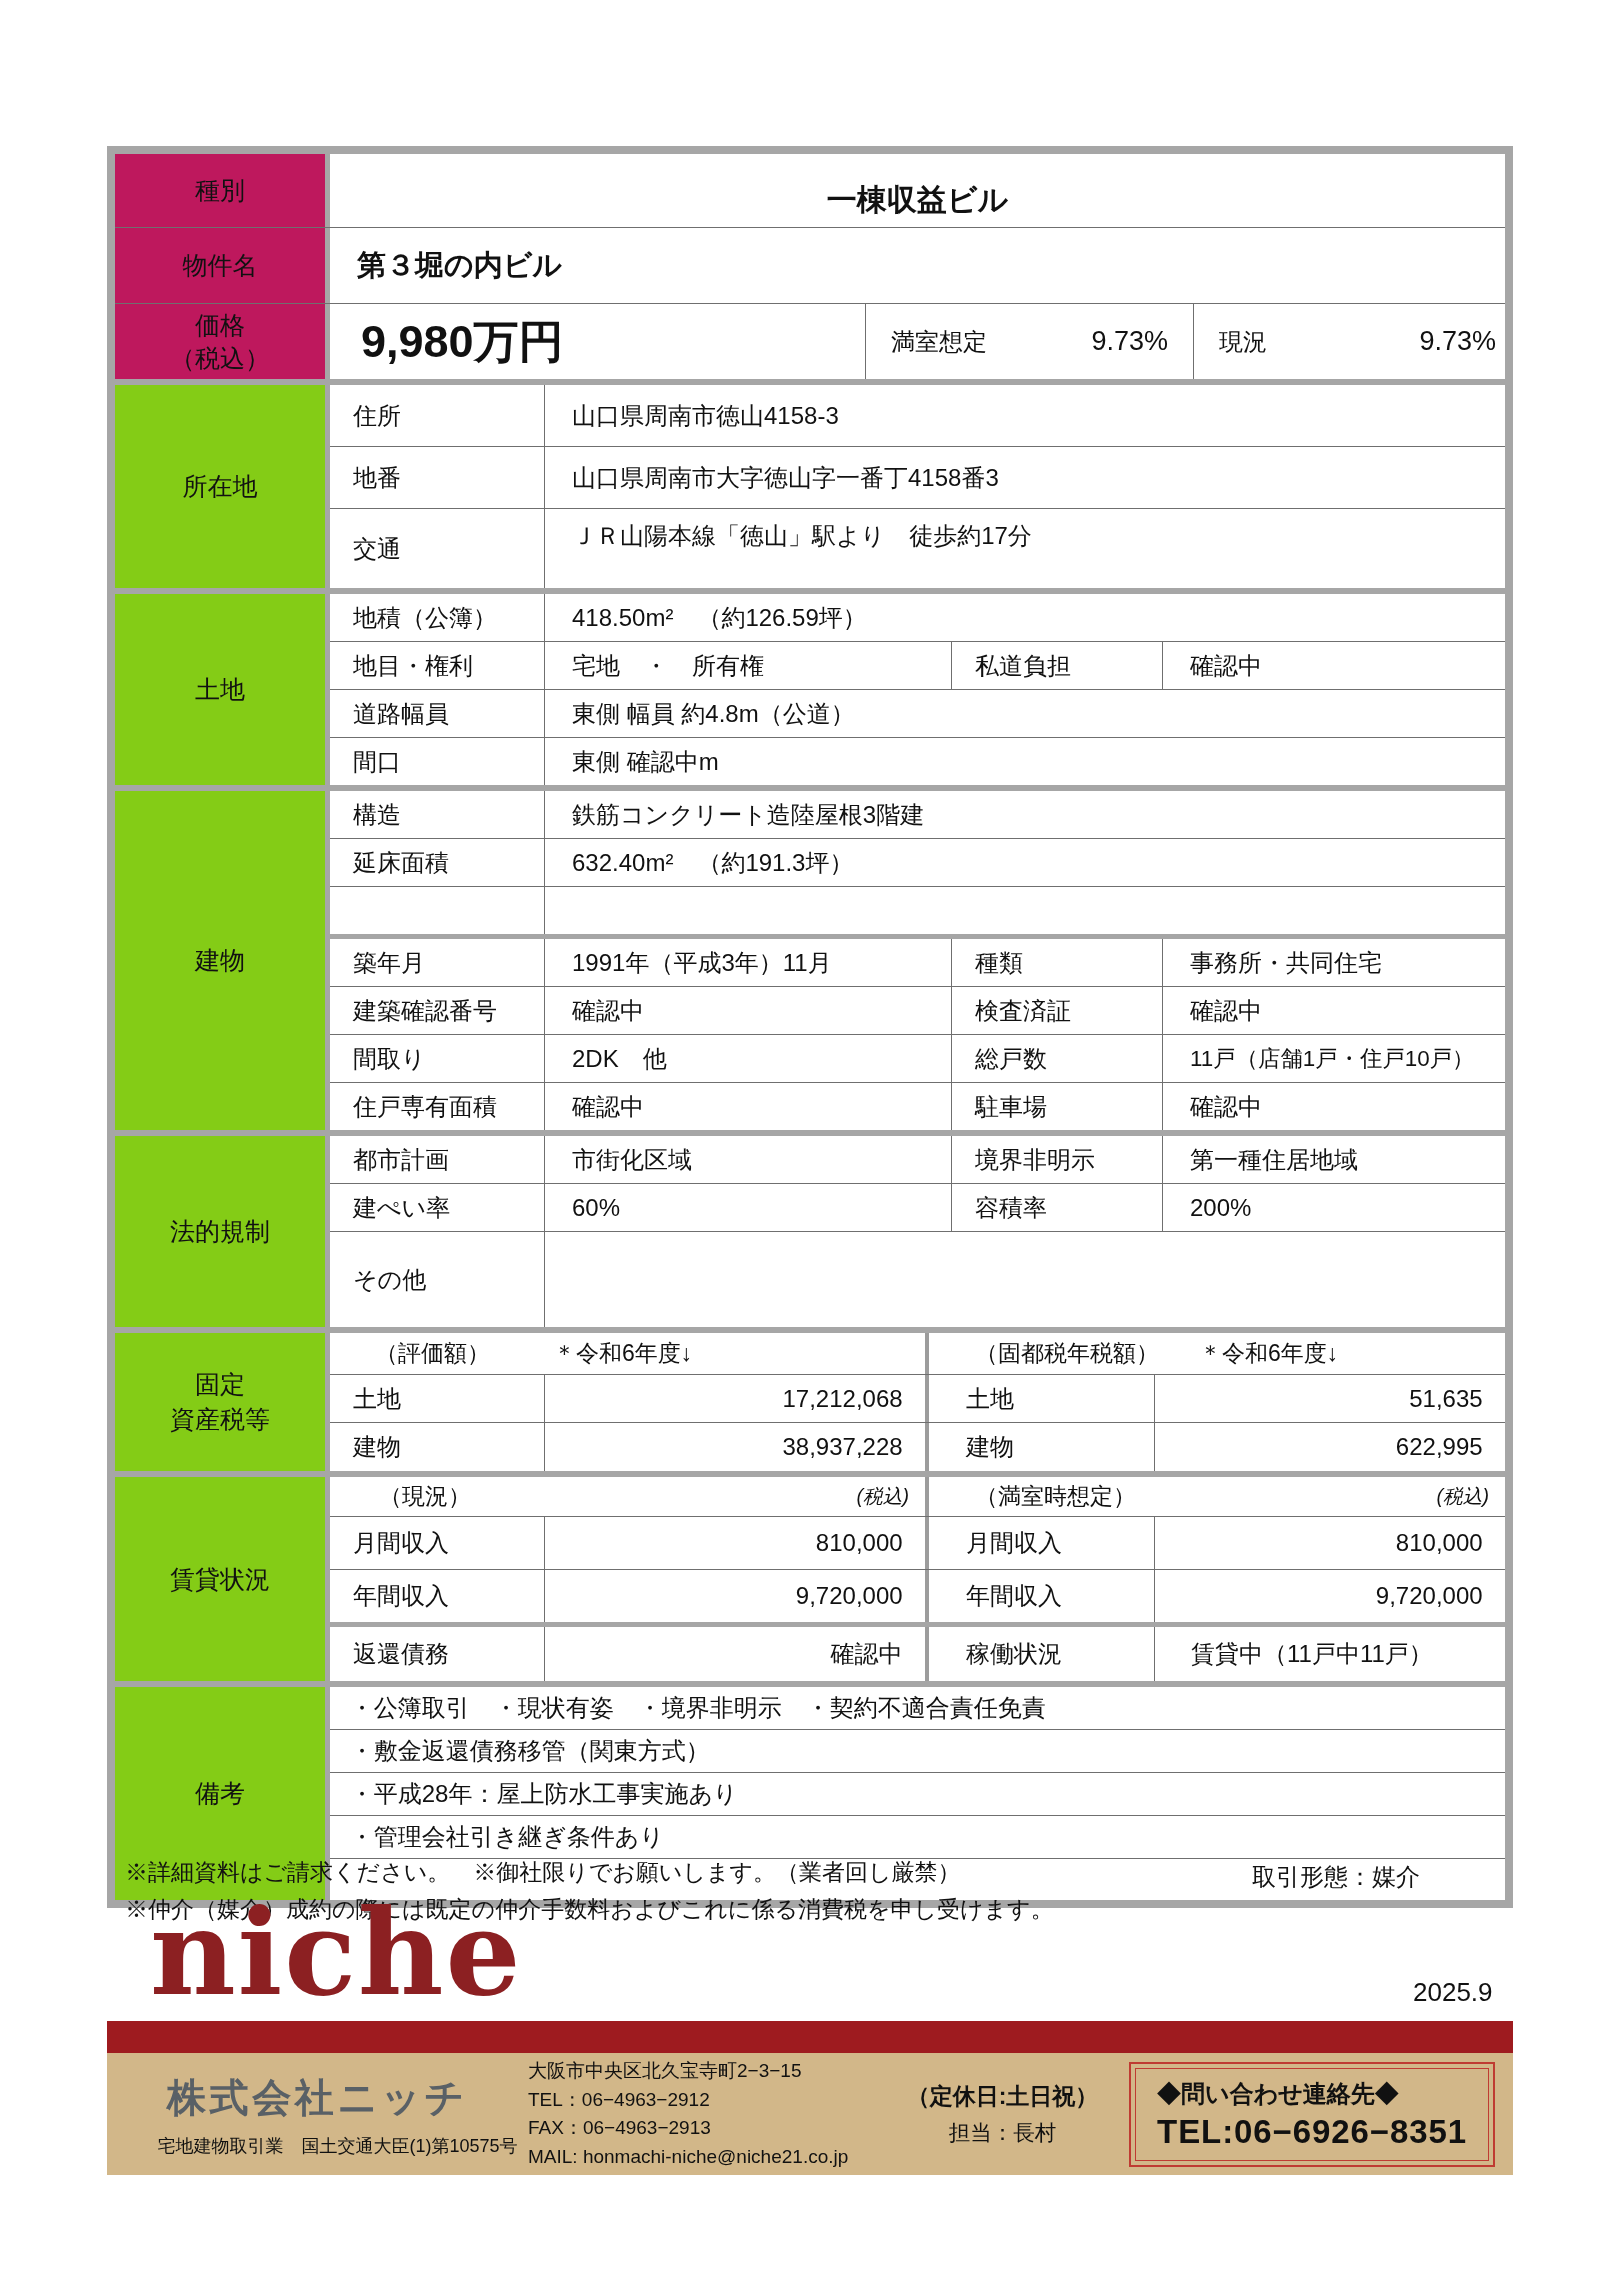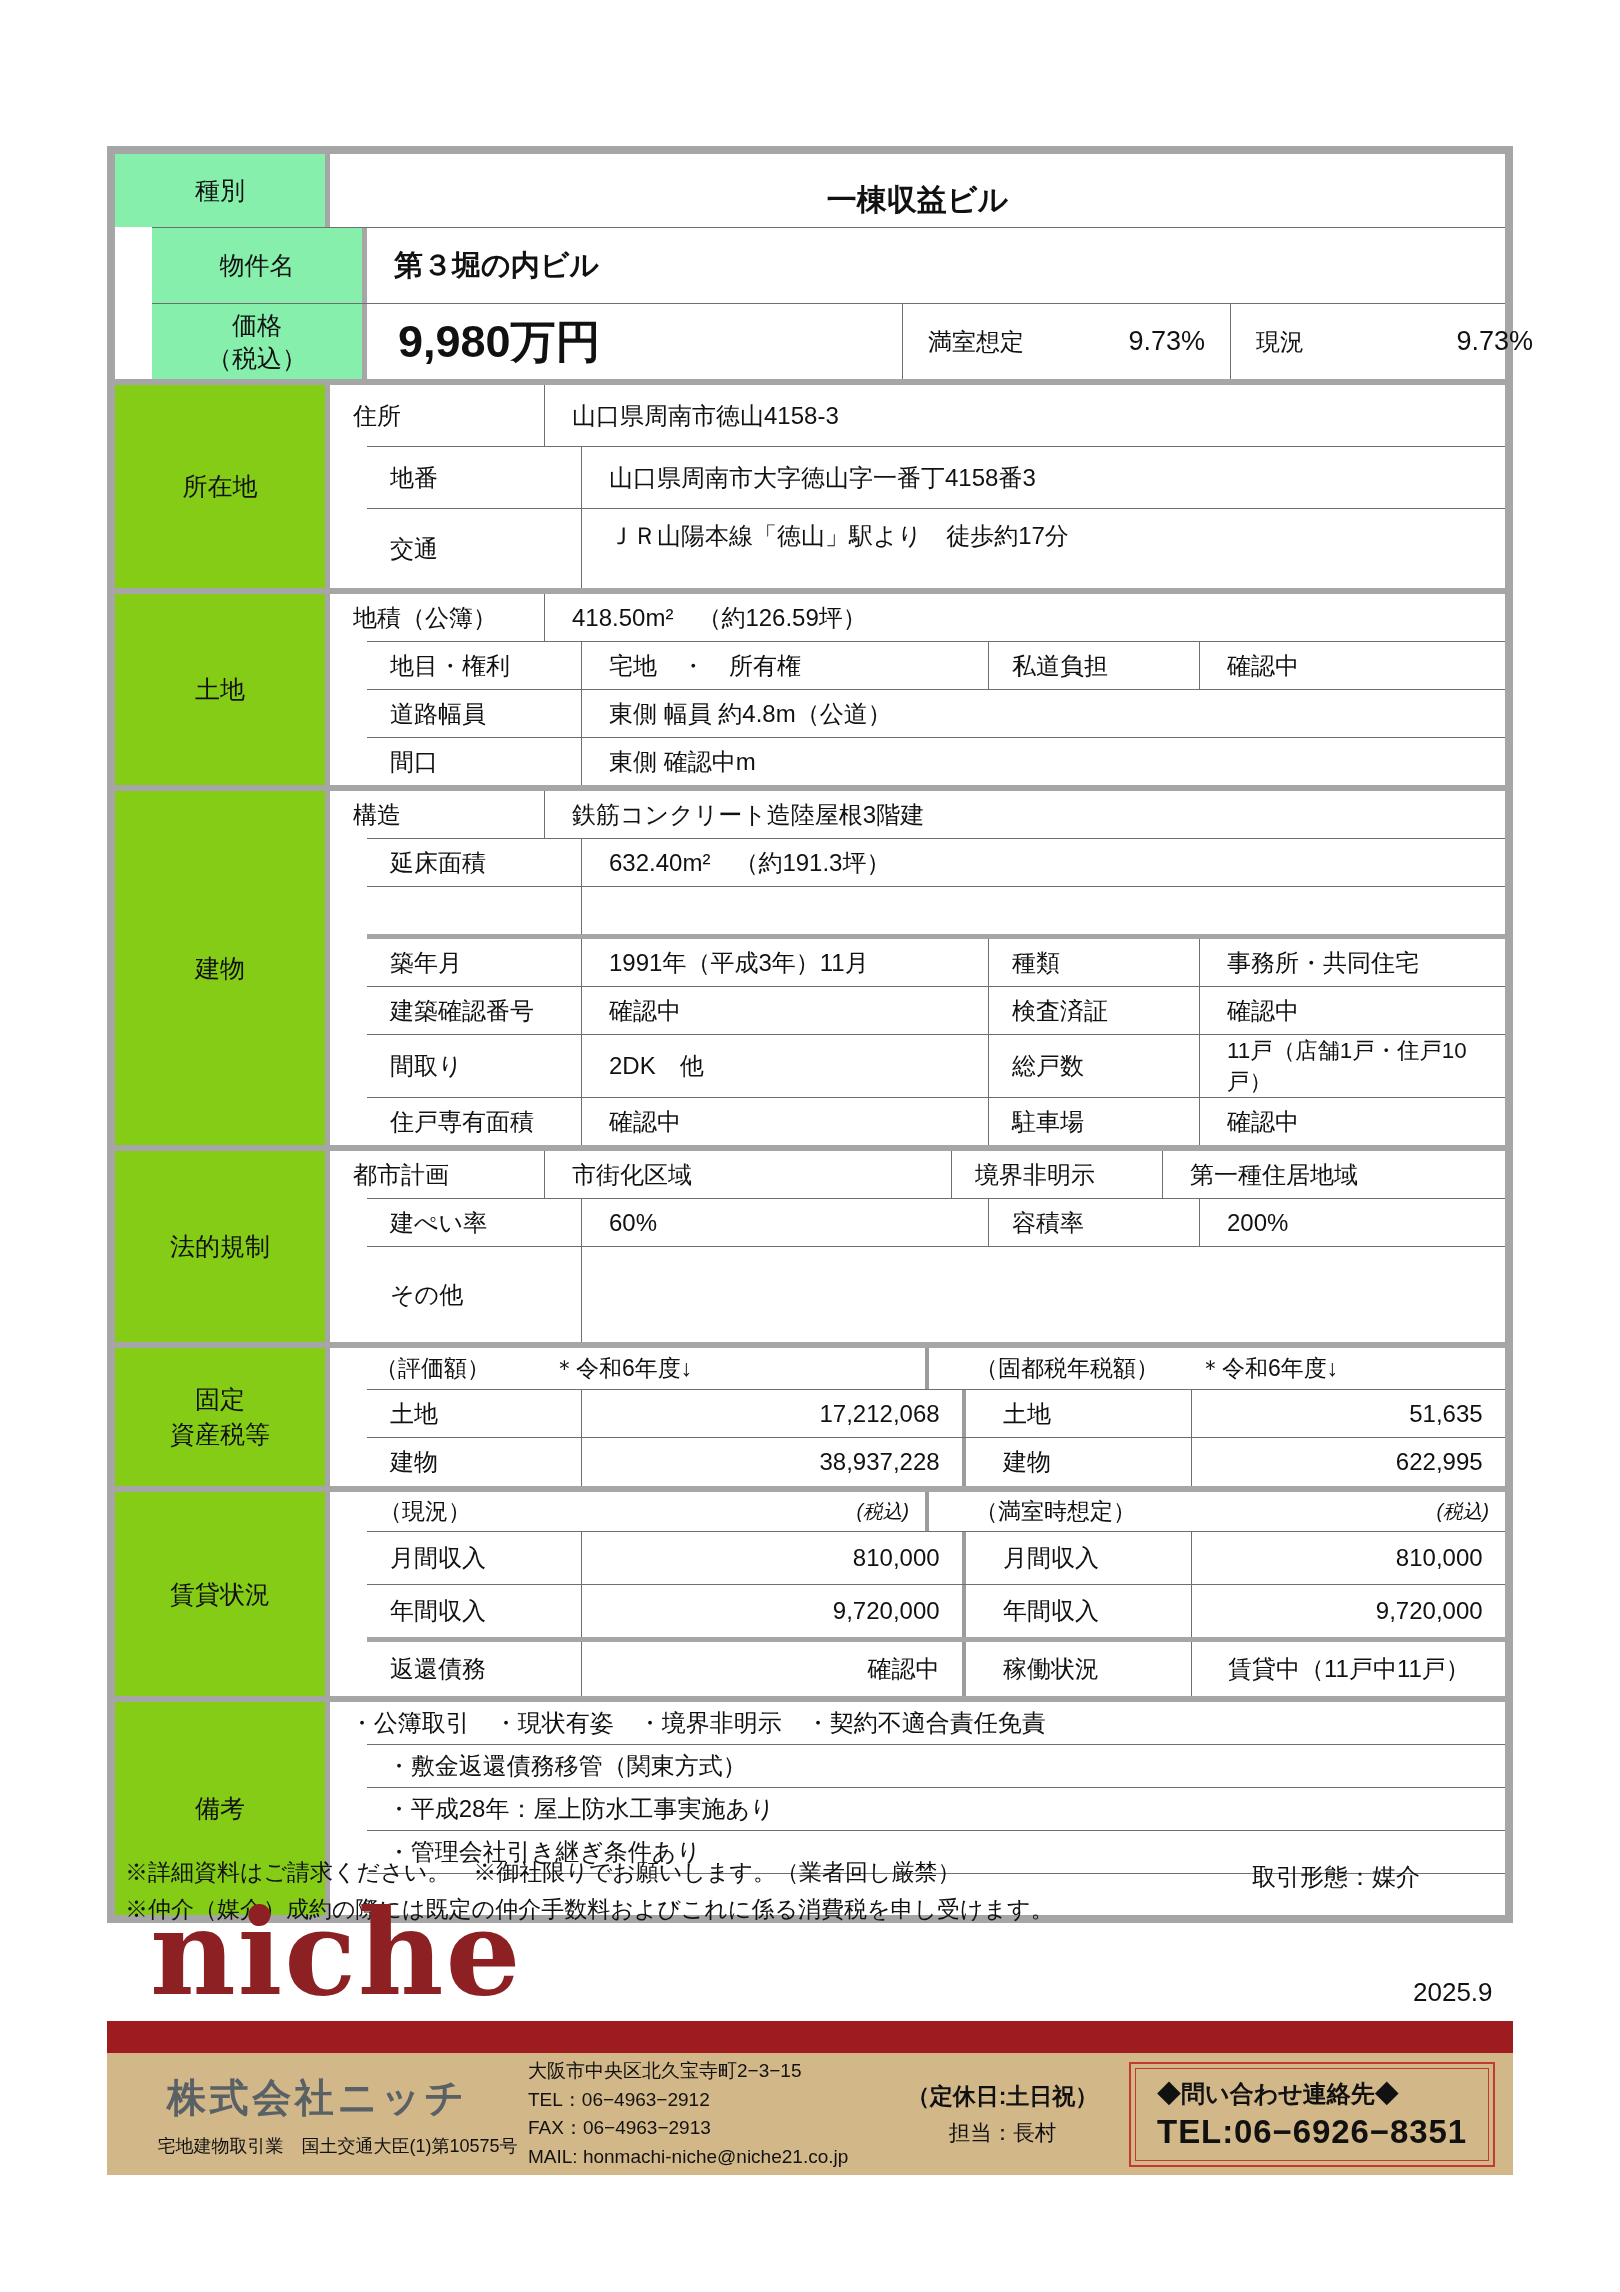--- a/index.html
+++ b/index.html
@@ -14,26 +14,26 @@
   .tbl { position:absolute; left:107px; top:146px; width:1406px; border:8px solid #a6a6a6; background:#fff; box-sizing:border-box; }
   .sec { display:flex; }
   .sec + .sec { border-top:6.3px solid #a6a6a6; }
   .sec-label {
     flex:0 0 210px; background:#84cc16; border-right:5.4px solid #a6a6a6;
     display:flex; flex-direction:column; align-items:center; justify-content:center;
     font-size:25px; line-height:1.4; text-align:center;
   }
   .sec-rows { flex:1; display:flex; flex-direction:column; min-width:0; }
   .r { display:flex; align-items:center; }
-  .r + .r { border-top:1.8px solid #6f6f6f;margin-left:37px; }
+  .r + .r { border-top:1.8px solid #6f6f6f; }
   .r.thick-top { border-top:5.4px solid #a6a6a6; }
 
   
   .rl {
-    flex:0 0 210px; background:#86efac; border-right:5.4px solid #a6a6a6; align-self:stretch;
+    flex:0 0 210px; background:#be185d; border-right:5.4px solid #a6a6a6; align-self:stretch;
     display:flex; flex-direction:column; align-items:center; justify-content:center;
     font-size:25px; line-height:1.3; text-align:center;
   }
 
   .sl { flex:0 0 214px; padding-left:23px; font-size:24px; box-sizing:border-box; }
   .v  { flex:1; border-left:1.8px solid #6f6f6f; align-self:stretch; display:flex; align-items:center;
         padding-left:27px; font-size:24px; min-width:0; }
   .v.num { justify-content:flex-end; padding-right:22.4px; padding-left:0; }
   .v4a { flex:0 0 379px; }
   .l4  { flex:0 0 211px; border-left:1.8px solid #6f6f6f; align-self:stretch; display:flex; align-items:center;

